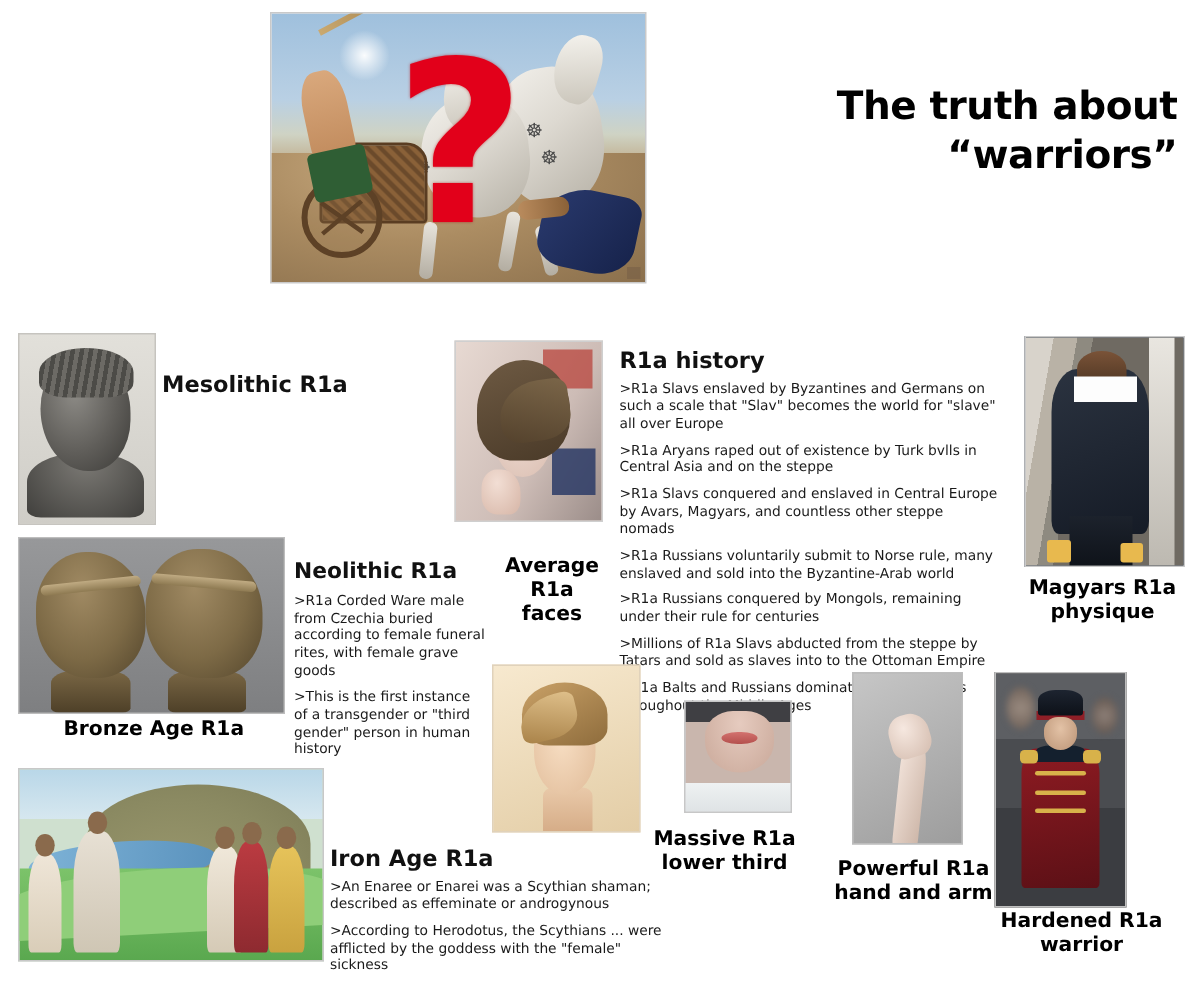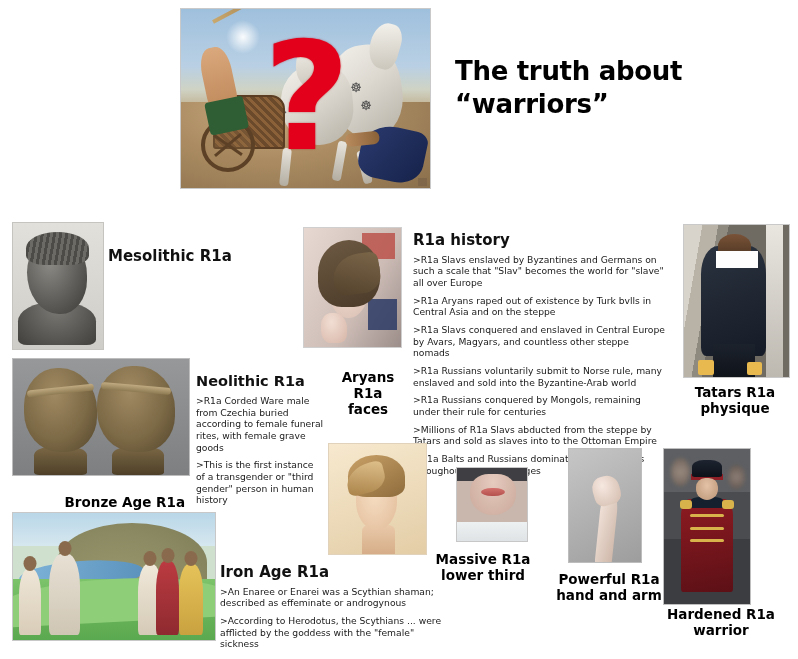--- a/index.html
+++ b/index.html
@@ -20,20 +20,21 @@
   
   .abs { position: absolute; box-sizing: border-box; }
 
   
   .headline {
     font-weight: bold;
     font-size: 26px;
     line-height: 1.28;
     letter-spacing: -0.3px;
     color: #000;
+    text-align: right;
   }
 
   
   .sec-title {
     font-weight: bold;
     font-size: 15px;
     line-height: 1.1;
     margin: 0 0 5px 0;
     color: #111;
   }
@@ -471,21 +472,21 @@
     <div class="mirror-edge"></div>
     <div class="body2"></div>
     <div class="hair4"></div>
     <div class="legs"></div>
     <div class="censor"></div>
     <div class="bagL"></div>
     <div class="bagR"></div>
   </div>
 
   <div class="abs caption" style="left:672px; top:385px; width:126px;">
-    <div>Tatars R1a</div>
+    <div>Magyars R1a</div>
     <div>physique</div>
   </div>
 
   <div class="photo" id="bronze-photo" style="left:12px; top:358px; width:176px; height:116px;">
     <div class="bgl"></div>
     <div class="recon-neck" style="left:12%; bottom:0; width:30%; height:24%;"></div>
     <div class="recon-head" style="left:6%; top:8%; width:42%; height:72%;"></div>
     <div class="headband" style="left:8%; top:24%; width:38%; transform:rotate(-6deg);"></div>
     <div class="recon-neck" style="right:14%; bottom:0; width:30%; height:24%;"></div>
     <div class="recon-head" style="right:8%; top:6%; width:44%; height:74%;"></div>
@@ -494,26 +495,26 @@
 
   <div class="abs" style="left:196px; top:374px; width:128px;">
     <div class="sec-title small">Neolithic R1a</div>
     <div class="bullets">
       <p>&gt;R1a Corded Ware male from Czechia buried according to female funeral rites, with female grave goods</p>
       <p>&gt;This is the first instance of a transgender or "third gender" person in human history</p>
     </div>
   </div>
 
   <div class="abs caption" style="left:325px; top:370px; width:86px;">
-    <div>Aryans</div>
+    <div>Average</div>
     <div>R1a</div>
     <div>faces</div>
   </div>
 
-  <div class="abs caption" style="left:20px; top:495px; width:165px;text-align:right;">
+  <div class="abs caption" style="left:20px; top:479px; width:165px;">
     <div>Bronze Age R1a</div>
   </div>
 
   <div class="photo" id="blond-photo" style="left:328px; top:443px; width:97px; height:110px;">
     <div class="bg2"></div>
     <div class="neck2"></div>
     <div class="face2"></div>
     <div class="hair3"></div>
     <div class="swoop"></div>
   </div>

